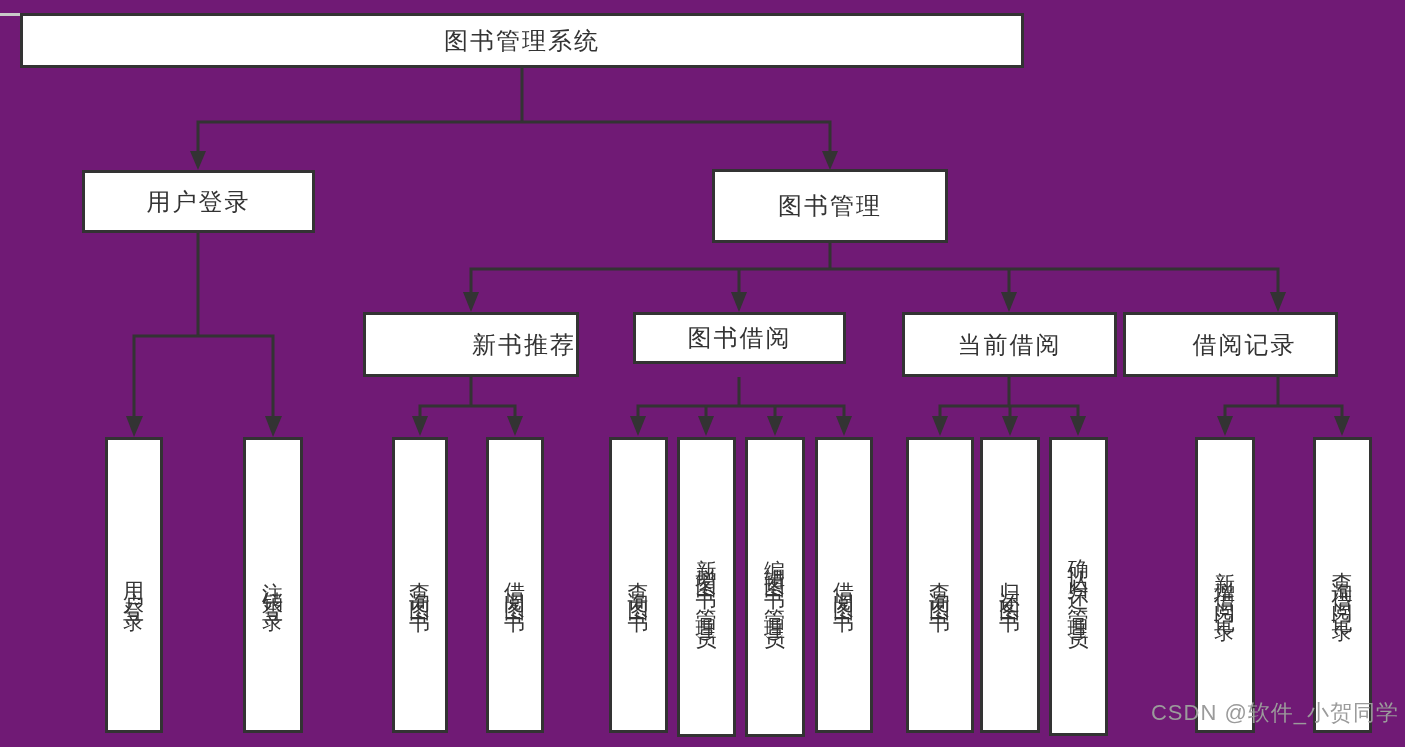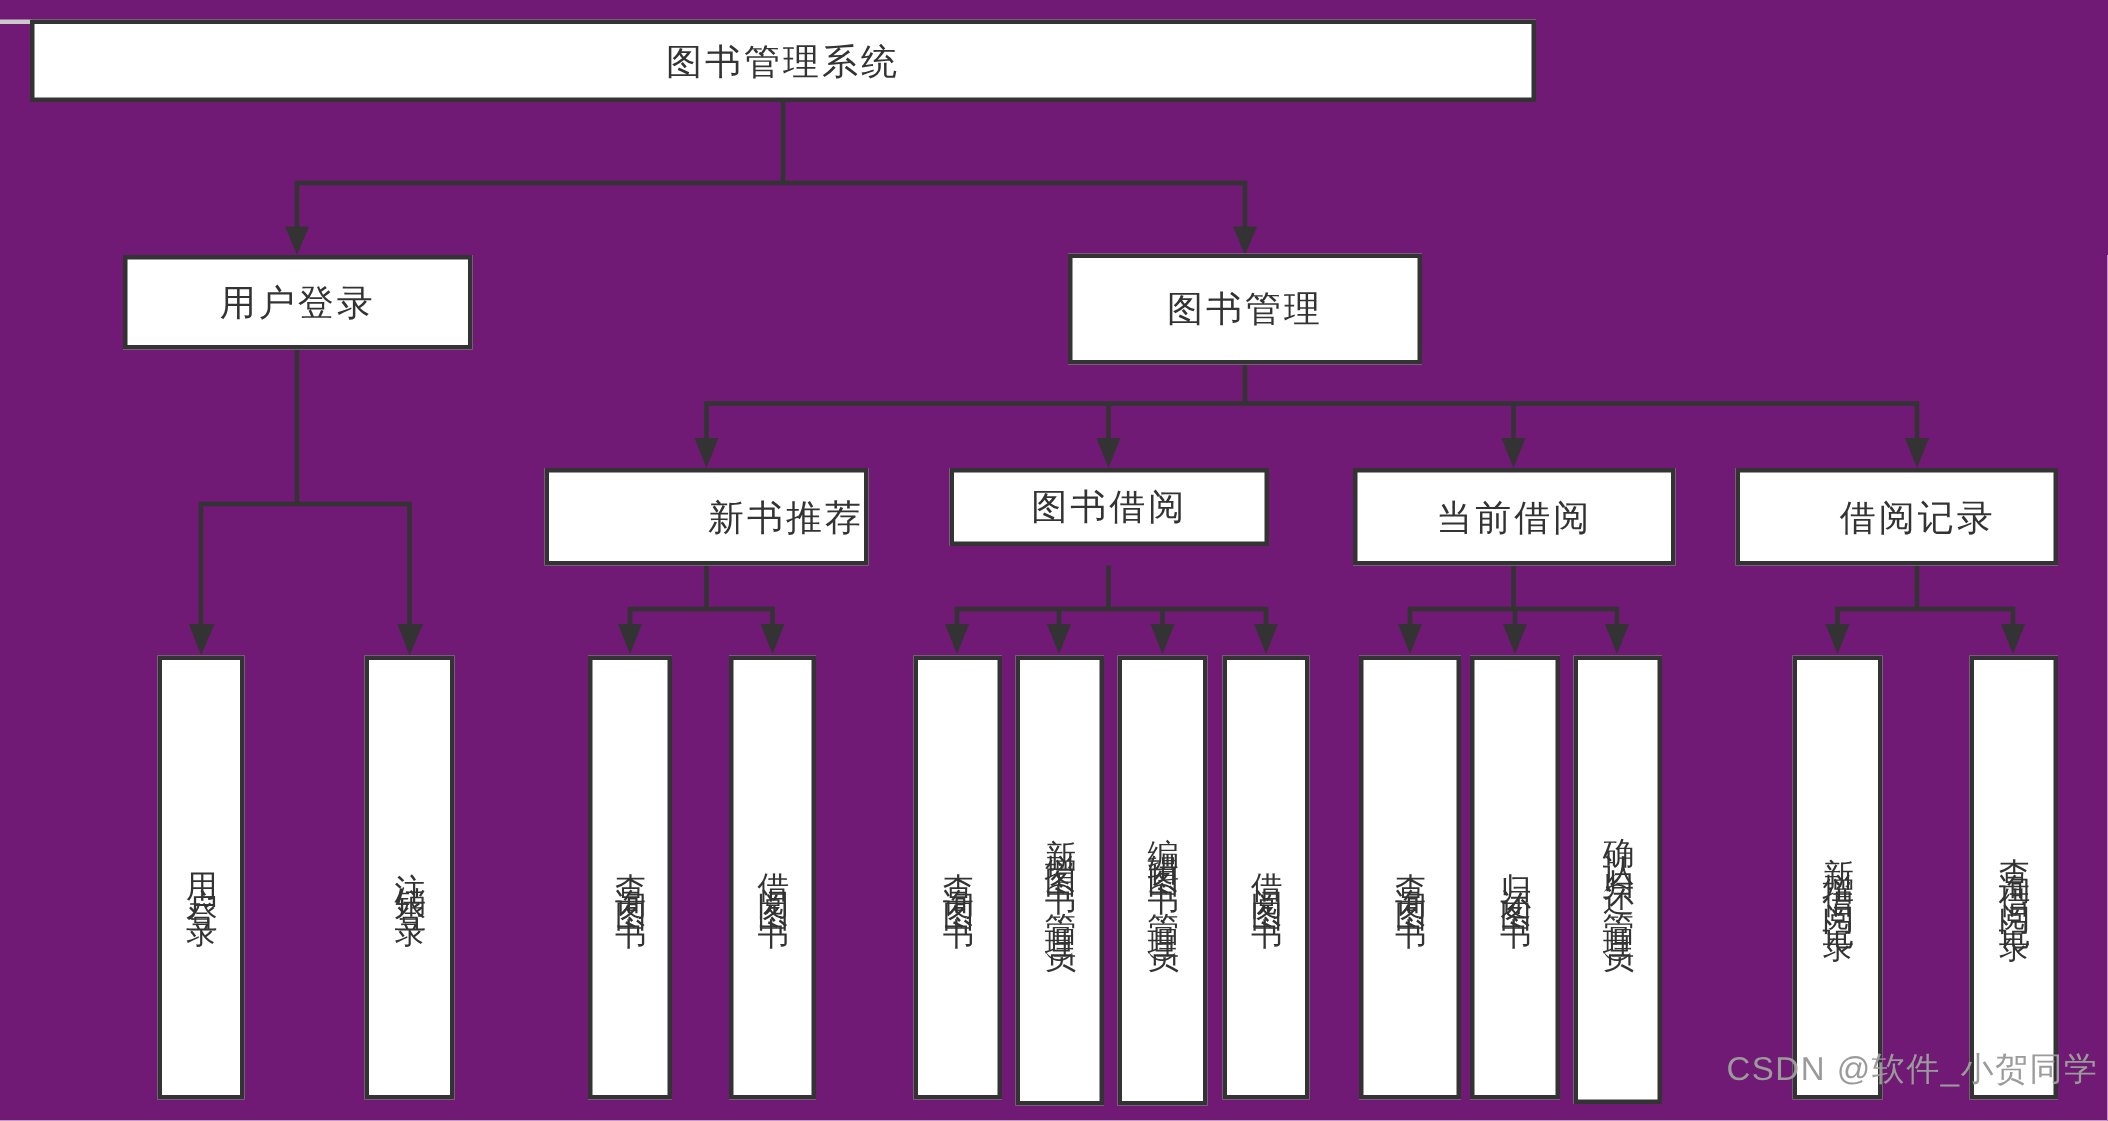--- a/index.html
+++ b/index.html
@@ -130,21 +130,21 @@
 
   <div class="node node-h" style="left:363px; top:312px; width:216px; height:65px;justify-content:flex-end;">
     <span>新书推荐</span>
   </div>
   <div class="node node-h" style="left:633px; top:312px; width:213px; height:52px;">
     <span>图书借阅</span>
   </div>
   <div class="node node-h" style="left:902px; top:312px; width:215px; height:65px;">
     <span>当前借阅</span>
   </div>
-  <div class="node node-h" style="left:1157px; top:312px; width:215px; height:65px;padding-left:28px;">
+  <div class="node node-h" style="left:1123px; top:312px; width:215px; height:65px;padding-left:28px;">
     <span>借阅记录</span>
   </div>
 
   <div class="node node-v" style="left:105px; top:437px; width:58px; height:296px;">
     <span class="vtext">用户登录</span>
   </div>
   <div class="node node-v" style="left:243px; top:437px; width:60px; height:296px;">
     <span class="vtext">注销登录</span>
   </div>
 

